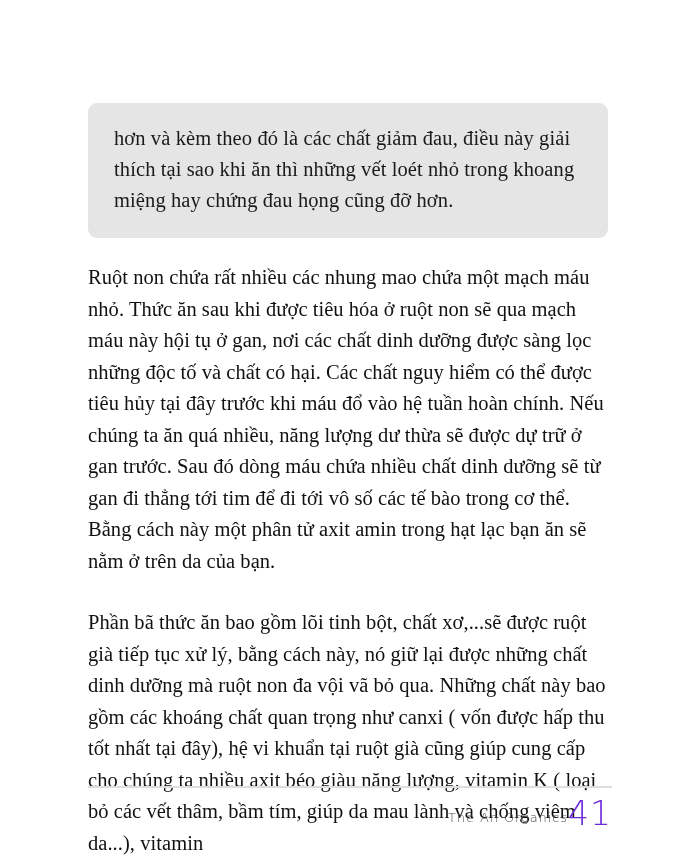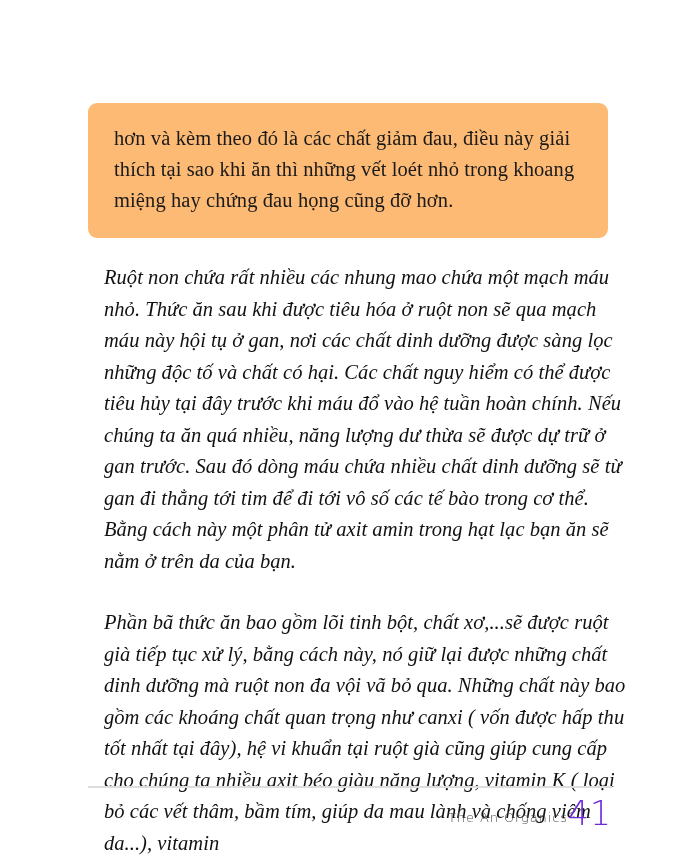--- a/index.html
+++ b/index.html
@@ -19,42 +19,41 @@
     height: 860px;
     box-sizing: border-box;
   }
   .content {
     position: absolute;
     left: 88px;
     top: 103px;
     width: 524px;
   }
   .callout {
-    background: #fdba74;
+    background: #e5e5e5;
     border-radius: 9px;
     padding: 20px 22px 22px 26px;
     box-sizing: border-box;
     width: 520px;
     margin-bottom: 24px;
   }
   .callout p {
     margin: 0;
     font-size: 20.5px;
     line-height: 31px;
     color: #1a1a1a;
     letter-spacing: 0.1px;
   }
   .body-par {
-    margin: 0 0 30px 16px;
+    margin: 0 0 30px 0;
     font-size: 20.5px;
     line-height: 31.5px;
     color: #111111;
     letter-spacing: 0.05px;
     width: 524px;
-    font-style: italic;
   }
   .body-par:last-of-type {
     margin-bottom: 0;
   }
   .footer {
     position: absolute;
     left: 88px;
     top: 786px;
     width: 524px;
   }

